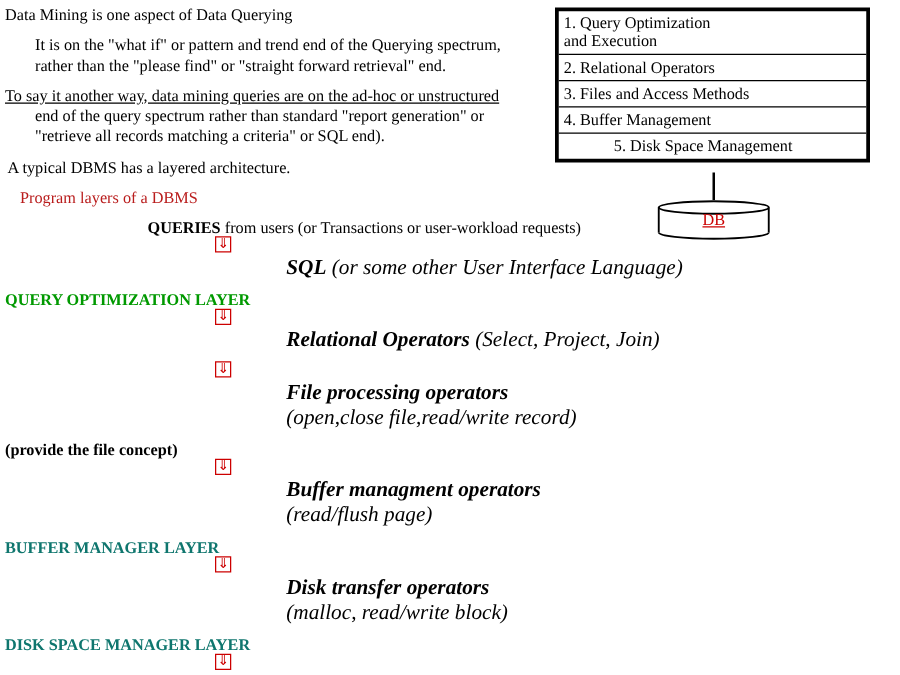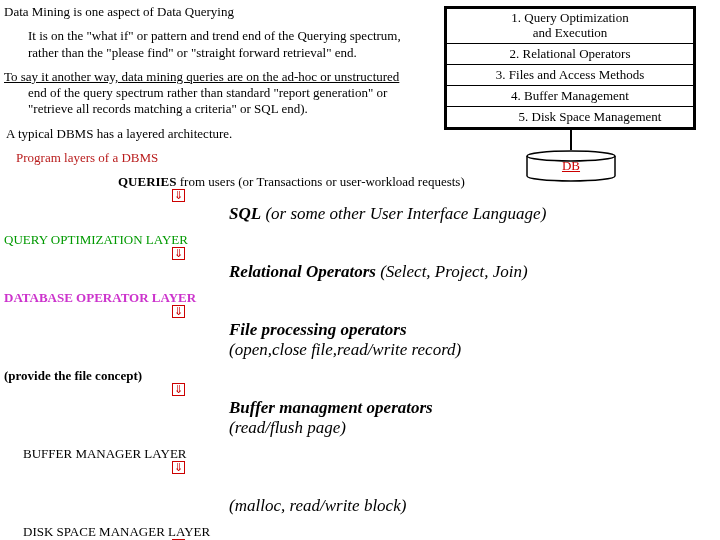--- a/index.html
+++ b/index.html
@@ -8,35 +8,35 @@
   .para { margin-bottom: 8px; line-height: 1.25; }
   .indent1 { margin-left: 24px; }
   .mt6 { margin-top: 6px; text-decoration: underline; }
   .box {
     position: absolute;
     top: 6px;
     right: 24px;
     width: 252px;
     border: 3px solid #000;
     background: #fff;
-    text-align: center;
+    text-align: left;
     font-size: 13px;
   }
   .box div { padding: 2px 4px; border-bottom: 1px solid #000; }
   .box div:last-child { border-bottom: none; padding-left: 44px; }
   .box .twoLine { line-height: 1.15; }
-  .db-cyl-wrap { position: absolute; top: 128px; right: 94px; width: 110px; display:flex; flex-direction:column; align-items:center; }
+  .db-cyl-wrap { position: absolute; top: 138px; right: 94px; width: 110px; display:flex; flex-direction:column; align-items:center; }
   .db-stem { width: 0; height: 22px; border-left: 2px solid #000; }
   .db-cyl { width: 92px; height: 30px; position: relative; }
   .db-cyl svg { position: absolute; top:0; left:0; }
   .db-label { position:absolute; top:8px; left:0; width:92px; text-align:center; color:#cc0000; font-size:13px; text-decoration: underline; }
   .blue { color: #b91c1c; }
-  .green { color: #009900; font-weight: normal; }
+  .green { color: #009900; font-weight: bold; }
   .magenta { color: #cc33cc; font-weight: bold; }
-  .orange { color: #000000; font-weight: normal; margin-left: 19px; }
+  .orange { color: #0f766e; font-weight: bold; }
   .black-bold { font-weight: bold; }
   .italic { font-style: italic; }
   .layers { margin-top: 0; }
   .row { display: flex; align-items: center; margin-bottom: 0; }
   .left-col { width: 225px; font-size: 13px; }
   .right-col { font-size: 17px; }
   .arrow-row { height: 14px; position: relative; }
   .arrow-row .glyph { position:absolute; left:168px; top:-1px; font-size:11px; color:#c00; font-family: Arial, sans-serif; border:1px solid #c00; padding:0 1px; line-height:11px; }
   .q-left { padding-left: 114px; }
   .q-arrow .glyph { left:168px; }
@@ -102,23 +102,20 @@
     <div class="arrow-row">
         <span class="glyph">⇓</span>
       </div>
     <div class="row">
         <div class="left-col"></div>
         <div class="right-col"><span class="black-bold italic">Relational Operators</span><span class="italic"> (Select, Project, Join)</span></div>
       </div>
 
     <div style="height:8px;"></div>
 
-    <div class="row">
-        <div class="magenta">DATABASE OPERATOR LAYER</div>
-      </div>
     <div class="arrow-row">
         <span class="glyph">⇓</span>
       </div>
     <div class="row">
         <div class="left-col"></div>
         <div class="right-col italic"><span class="black-bold">File processing operators</span><br><span>(open,close file,read/write record)</span></div>
       </div>
 
     <div style="height:8px;"></div>
 
@@ -136,21 +133,21 @@
     <div style="height:8px;"></div>
 
     <div class="row">
         <div class="orange">BUFFER MANAGER LAYER</div>
       </div>
     <div class="arrow-row">
         <span class="glyph">⇓</span>
       </div>
     <div class="row">
         <div class="left-col"></div>
-        <div class="right-col italic"><br><span>(malloc, read/write block)</span></div>
+        <div class="right-col italic"><span class="black-bold">Disk transfer operators</span><br><span>(malloc, read/write block)</span></div>
       </div>
 
     <div style="height:8px;"></div>
 
     <div class="row">
         <div class="orange">DISK SPACE MANAGER LAYER</div>
       </div>
     <div class="arrow-row">
         <span class="glyph">⇓</span>
       </div>

